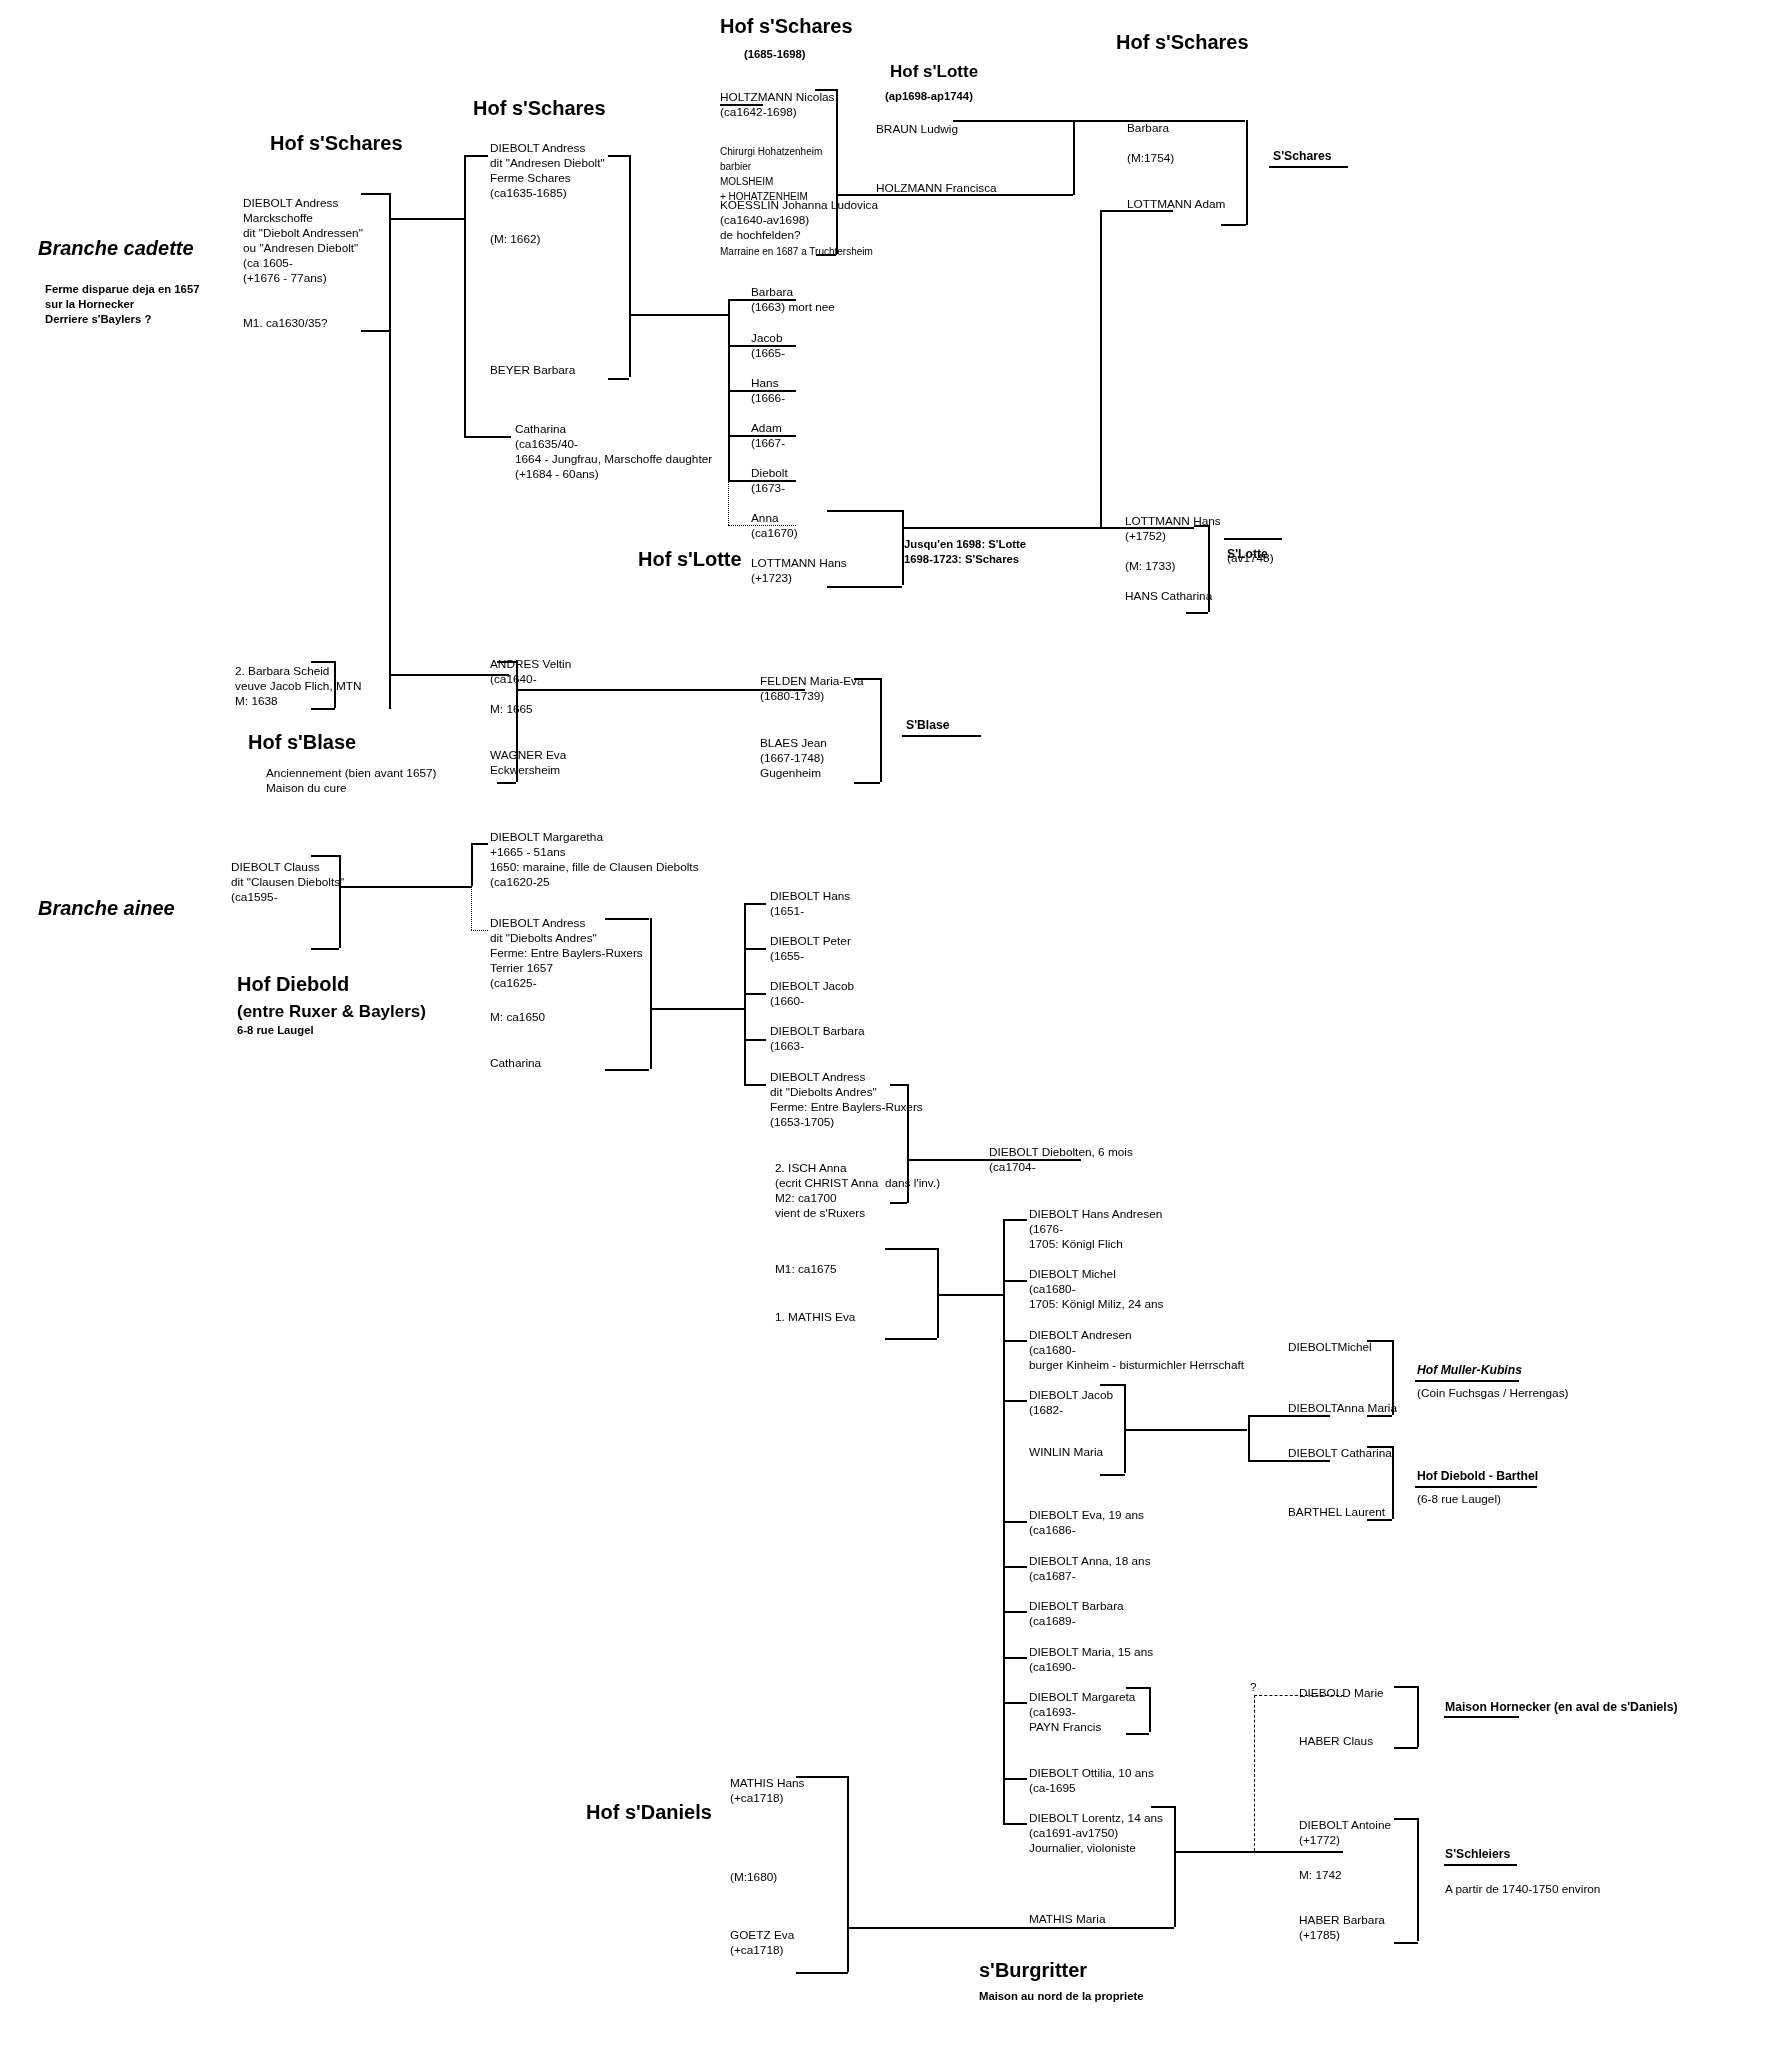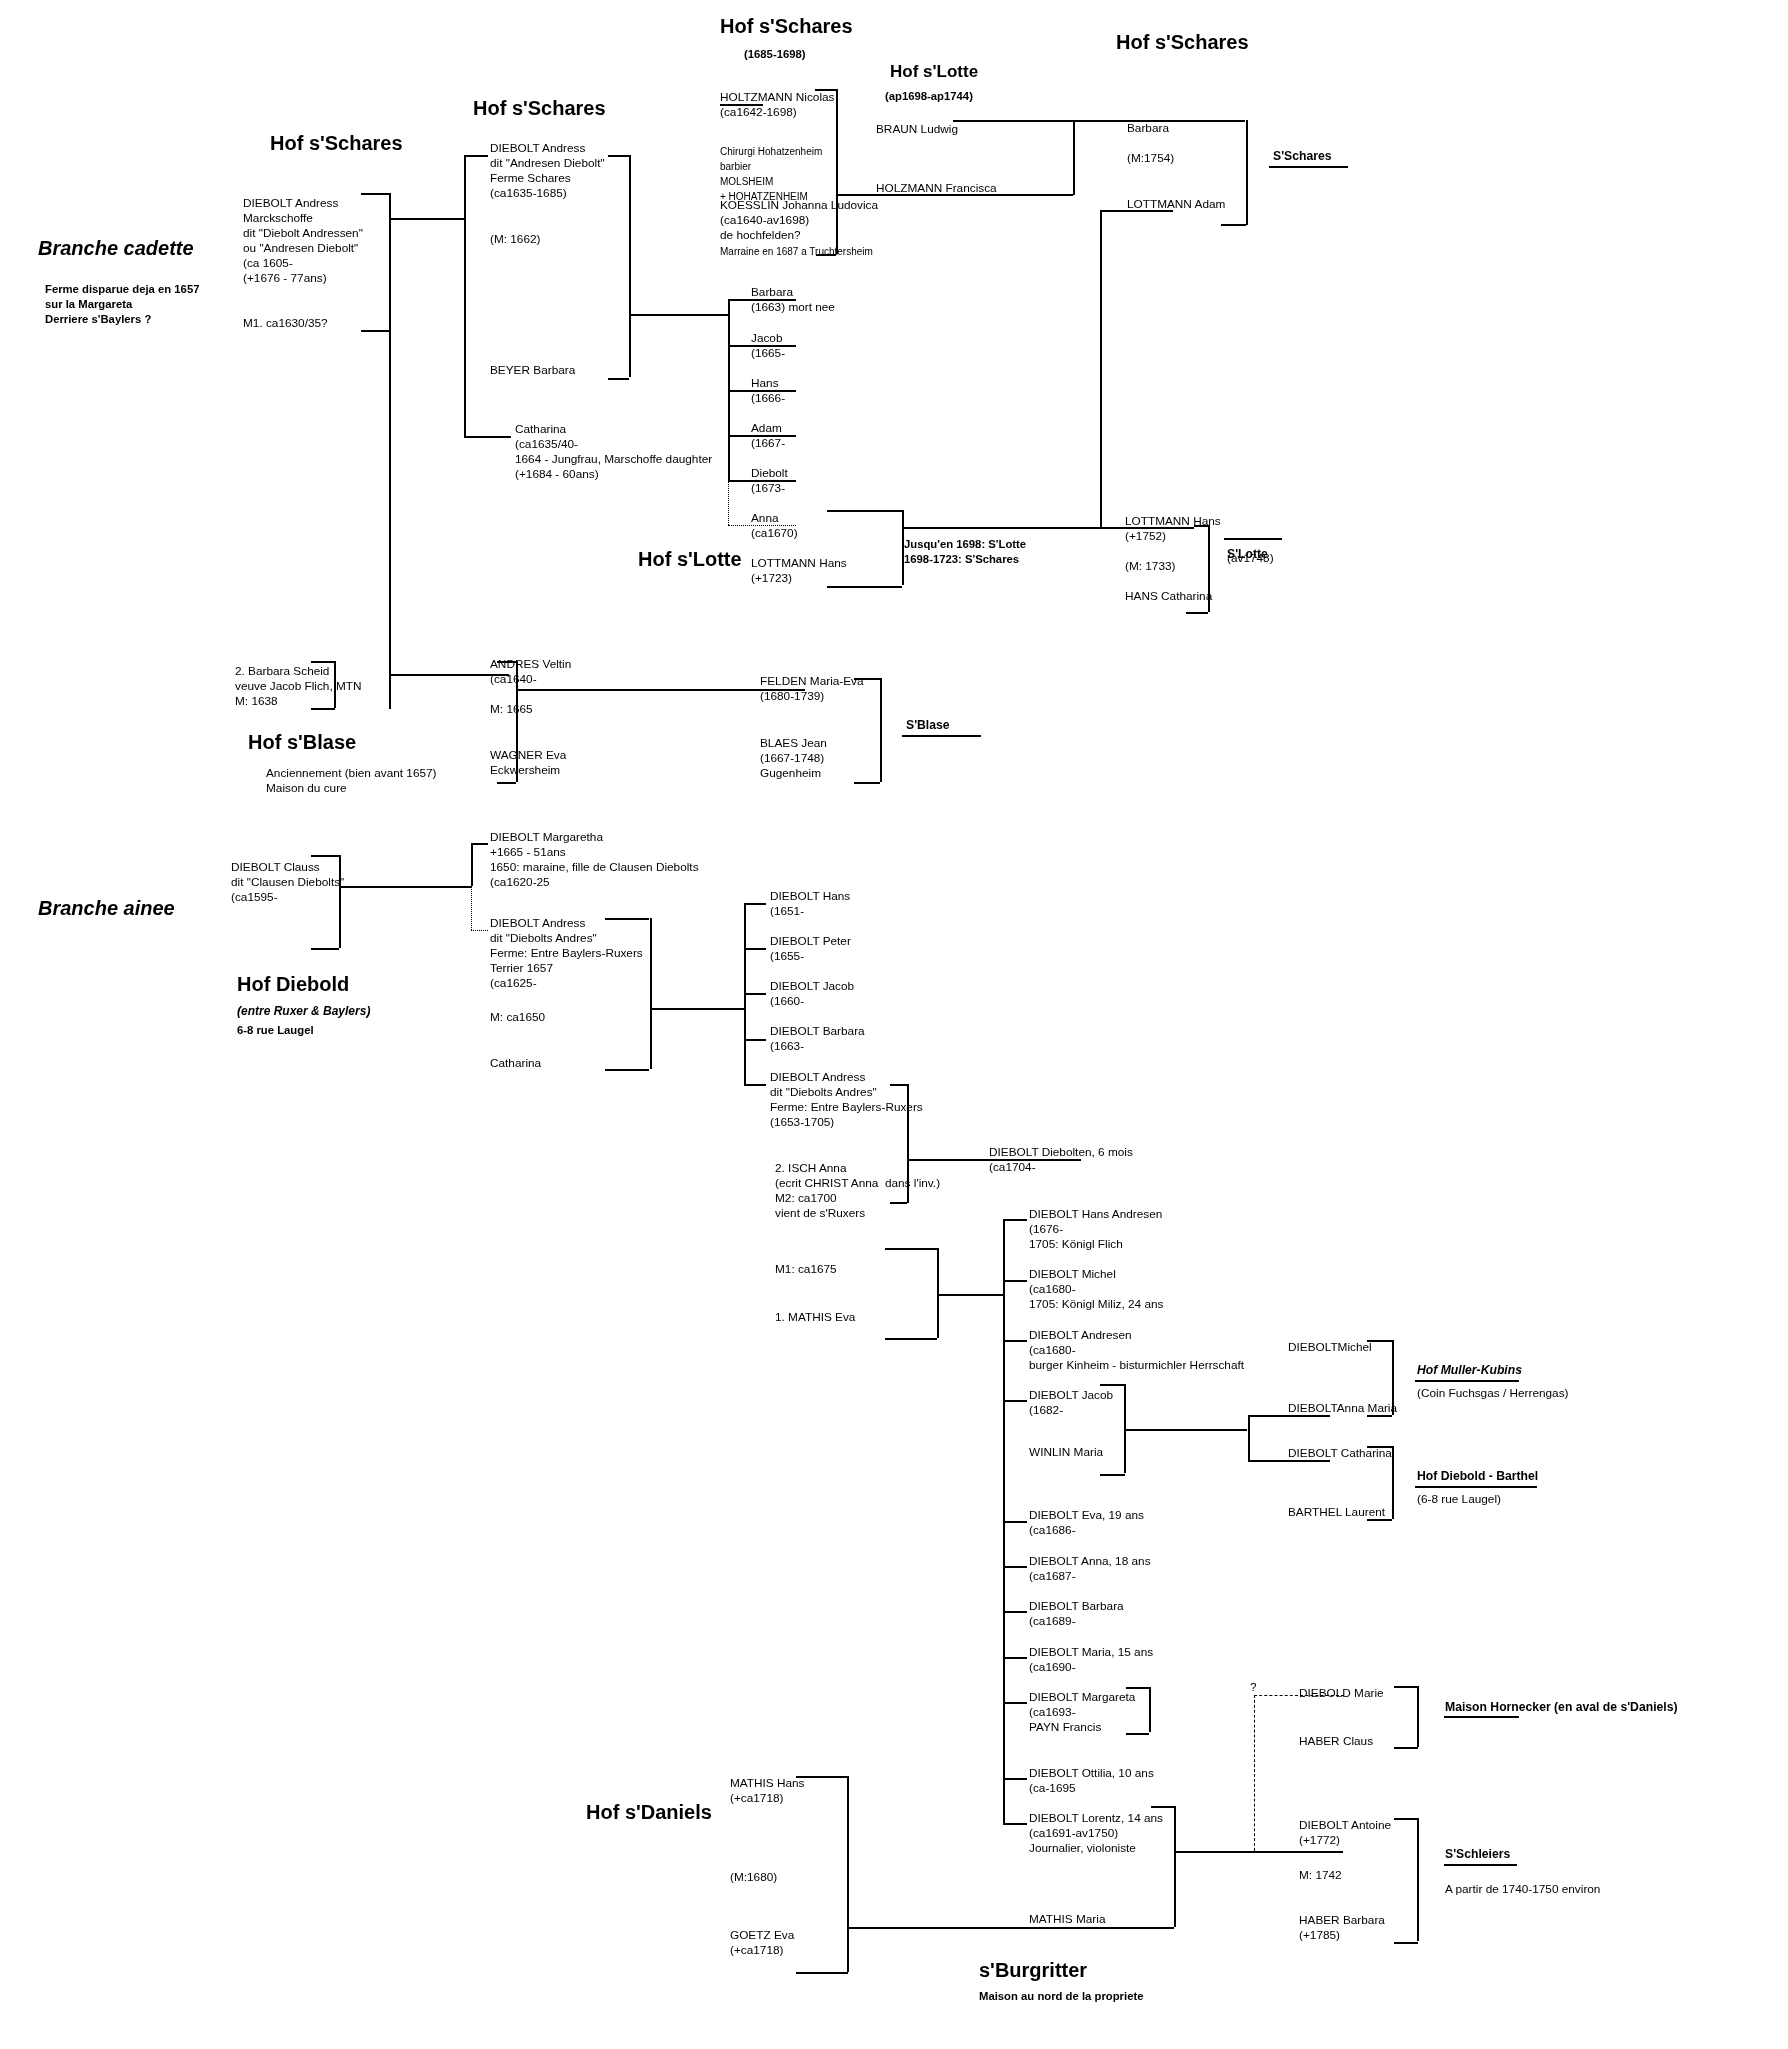--- a/index.html
+++ b/index.html
@@ -3,21 +3,21 @@
 <meta charset="utf-8">
 <title>Genealogy Diagram</title>
 <style>
   html,body{margin:0;padding:0;background:#fff;}
   .canvas{position:relative;width:1788px;height:2050px;background:#ffffff;overflow:hidden;
           font-family:"Liberation Sans",sans-serif;color:#000;}
   .txt{position:absolute;white-space:pre;font-size:11.8px;line-height:15px;}
   .txt div{height:15px;}
   .sm{font-size:10px;}
   .b{font-weight:bold;font-size:11.3px;}
-  .bi{font-weight:bold;font-style:italic;font-size:12px;}
+  .bi{font-weight:bold;font-size:17px;}
   .hd{font-weight:bold;font-size:20px;line-height:22.6px;}
   .hd div{height:22.6px;}
   .hd18{font-weight:bold;font-size:17px;line-height:19px;}
   .hd18 div{height:19px;}
   .hdi{font-weight:bold;font-style:italic;font-size:20px;line-height:22.6px;}
   .hdi div{height:22.6px;}
   .lbl{font-weight:bold;font-size:12.2px;}
   .seg{position:absolute;}
   .h.sol{height:1.5px;background:#000;}
   .v.sol{width:1.5px;background:#000;}
@@ -31,21 +31,21 @@
 
 <div class="canvas" id="root">
     <div class="txt hd" style="left: 270px; top: 132px;"><div>Hof s'Schares</div></div>
     <div class="txt hd" style="left: 473px; top: 97px;"><div>Hof s'Schares</div></div>
     <div class="txt hd" style="left: 720px; top: 15px;"><div>Hof s'Schares</div></div>
     <div class="txt b" style="left: 744px; top: 47px;"><div>(1685-1698)</div></div>
     <div class="txt hd18" style="left: 890px; top: 62px;"><div>Hof s'Lotte</div></div>
     <div class="txt b" style="left: 885px; top: 89px;"><div>(ap1698-ap1744)</div></div>
     <div class="txt hd" style="left: 1116px; top: 31px;"><div>Hof s'Schares</div></div>
     <div class="txt hdi" style="left: 38px; top: 237px;"><div>Branche cadette</div></div>
-    <div class="txt b" style="left: 45px; top: 282px;"><div>Ferme disparue deja en 1657</div><div>sur la Margareta</div><div>Derriere s'Baylers ?</div></div>
+    <div class="txt b" style="left: 45px; top: 282px;"><div>Ferme disparue deja en 1657</div><div>sur la Hornecker</div><div>Derriere s'Baylers ?</div></div>
     <div class="txt hd" style="left: 638px; top: 548px;"><div>Hof s'Lotte</div></div>
     <div class="txt hd" style="left: 248px; top: 731px;"><div>Hof s'Blase</div></div>
     <div class="txt n" style="left: 266px; top: 766px;"><div>Anciennement (bien avant 1657)</div><div>Maison du cure</div></div>
     <div class="txt hdi" style="left: 38px; top: 897px;"><div>Branche ainee</div></div>
     <div class="txt hd" style="left: 237px; top: 973px;"><div>Hof Diebold</div></div>
     <div class="txt bi" style="left: 237px; top: 1004px;"><div>(entre Ruxer &amp; Baylers)</div></div>
     <div class="txt b" style="left: 237px; top: 1023px;"><div>6-8 rue Laugel</div></div>
     <div class="txt hd" style="left: 586px; top: 1801px;"><div>Hof s'Daniels</div></div>
     <div class="txt hd" style="left: 979px; top: 1959px;"><div>s'Burgritter</div></div>
     <div class="txt b" style="left: 979px; top: 1989px;"><div>Maison au nord de la propriete</div></div>

